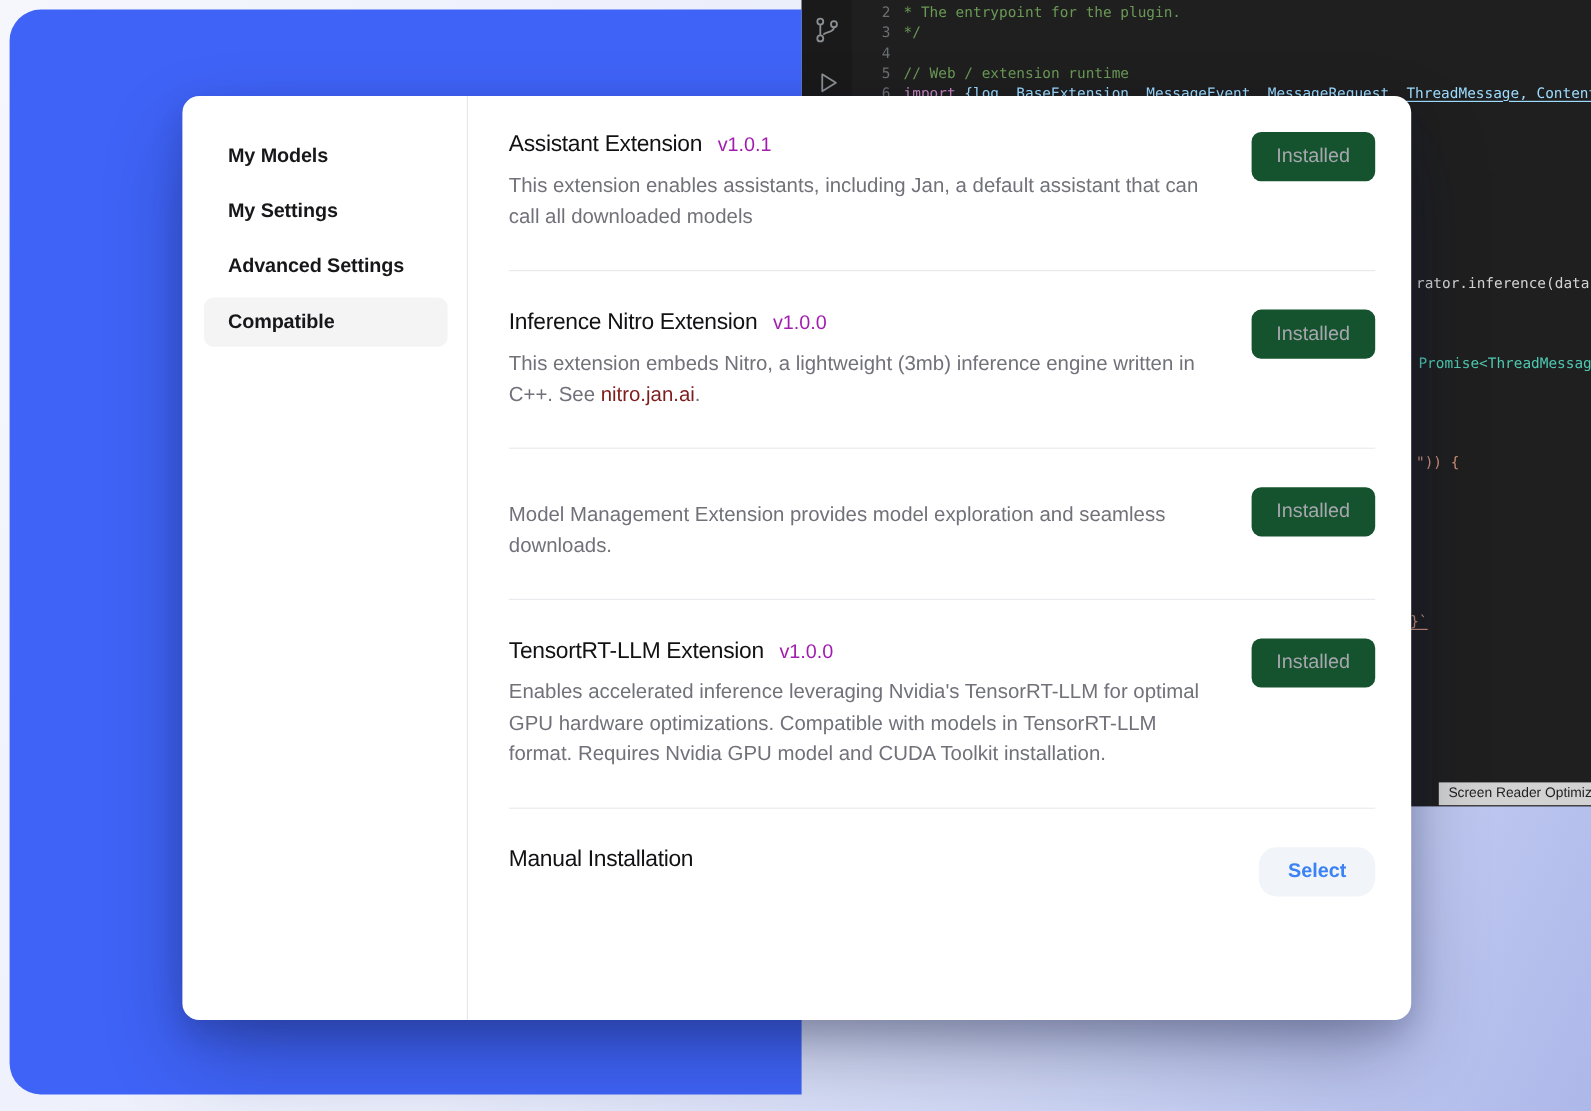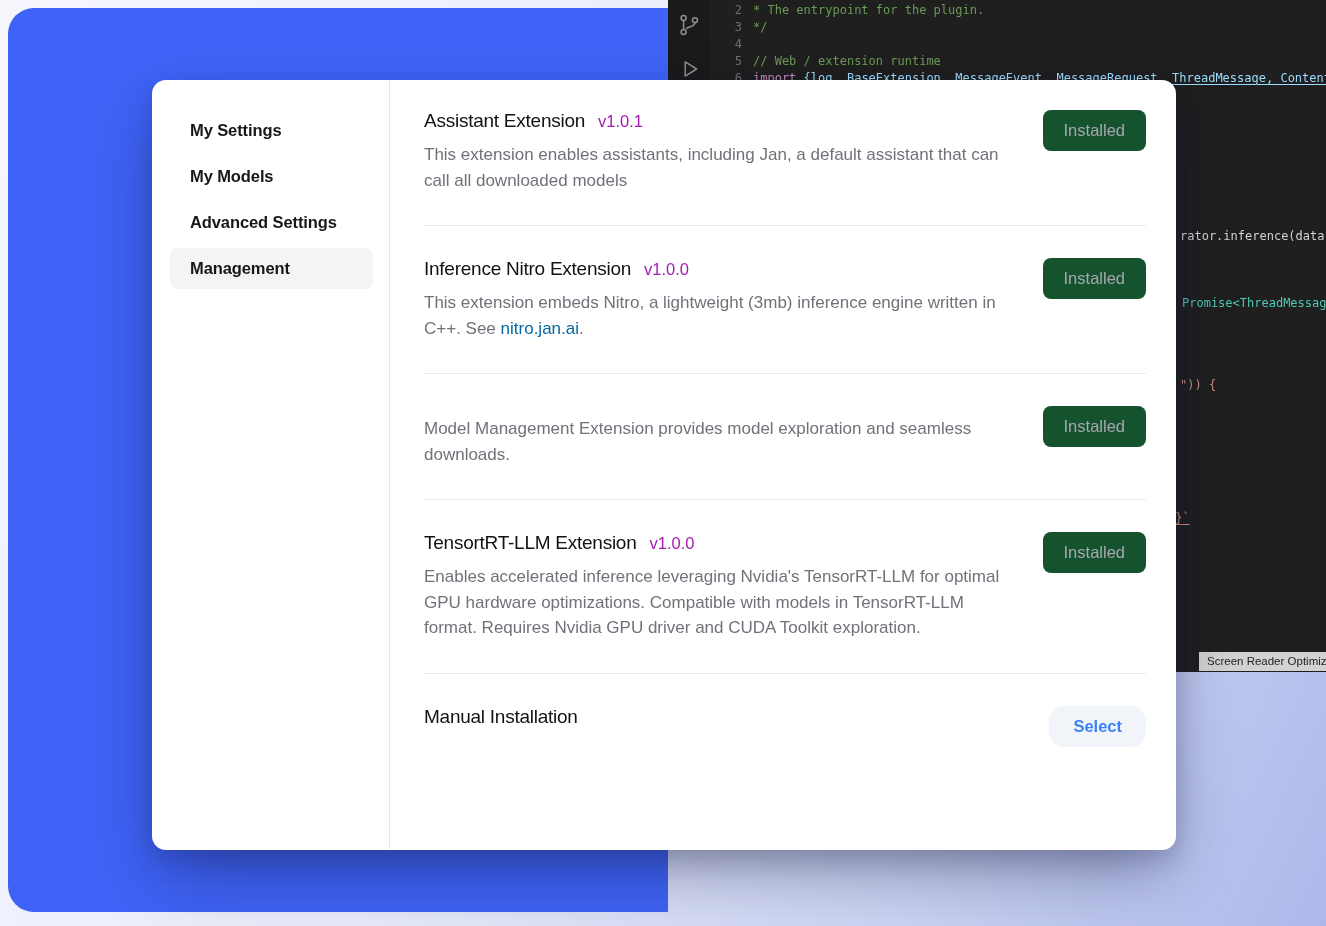--- a/index.html
+++ b/index.html
@@ -65,21 +65,21 @@
     display:flex; justify-content:space-between; align-items:flex-start;
     padding:32px 0; border-bottom:1px solid #eaeaee;
   }
   .section.first { padding-top:30px; }
   .section.last { border-bottom:none; }
   .sec-left { max-width:585px; }
   .sec-title-row { display:flex; align-items:baseline; gap:13px; }
   .sec-title { font-size:19px; font-weight:400; color:#121214; letter-spacing:-.25px; }
   .sec-version { font-size:16.5px; font-weight:400; color:#a21caf; }
   .sec-desc { margin-top:10px; font-size:17px; line-height:1.5; color:#71717a; }
-  .link { color:#0369a1; text-decoration:none; cursor:pointer; }
+  .link { color:#7f1d1d; text-decoration:none; cursor:pointer; }
   .btn {
     flex-shrink:0; border:none; border-radius:8px; padding:11px 21px;
     font-size:16.5px; font-family:inherit; cursor:pointer; white-space:nowrap;
   }
   .btn-installed { background:#14532d; color:#a7a7af; font-weight:500; }
   .btn-select { background:#f1f4f9; color:#3b82f6; font-weight:600; padding:11px 24px;border-radius:15px; }
 </style>
 </head>
 <body>
 
@@ -110,24 +110,24 @@
     <span class="frag f4">t}`</span>
     <span class="status-go">go</span>
     <span class="status-chip">Screen Reader Optimize</span>
   </div>
 
   <div class="blue-panel"></div>
 
   <div class="card">
 
     <aside class="side">
+      <div class="side-item">My Models</div>
       <div class="side-item">My Settings</div>
-      <div class="side-item">My Models</div>
       <div class="side-item">Advanced Settings</div>
-      <div class="side-item active">Management</div>
+      <div class="side-item active">Compatible</div>
     </aside>
 
     <main class="content">
 
       <section class="section first">
         <div class="sec-left">
           <div class="sec-title-row">
             <h2 class="sec-title">Assistant Extension</h2>
             <span class="sec-version">v1.0.1</span>
           </div>
@@ -153,21 +153,21 @@
         </div>
         <button class="btn btn-installed">Installed</button>
       </section>
 
       <section class="section">
         <div class="sec-left">
           <div class="sec-title-row">
             <h2 class="sec-title">TensortRT-LLM Extension</h2>
             <span class="sec-version">v1.0.0</span>
           </div>
-          <p class="sec-desc">Enables accelerated inference leveraging Nvidia's TensorRT-LLM for optimal GPU hardware optimizations. Compatible with models in TensorRT-LLM format. Requires Nvidia GPU driver and CUDA Toolkit exploration.</p>
+          <p class="sec-desc">Enables accelerated inference leveraging Nvidia's TensorRT-LLM for optimal GPU hardware optimizations. Compatible with models in TensorRT-LLM format. Requires Nvidia GPU model and CUDA Toolkit installation.</p>
         </div>
         <button class="btn btn-installed">Installed</button>
       </section>
 
       <section class="section last">
         <div class="sec-left">
           <div class="sec-title-row">
             <h2 class="sec-title">Manual Installation</h2>
           </div>
         </div>

